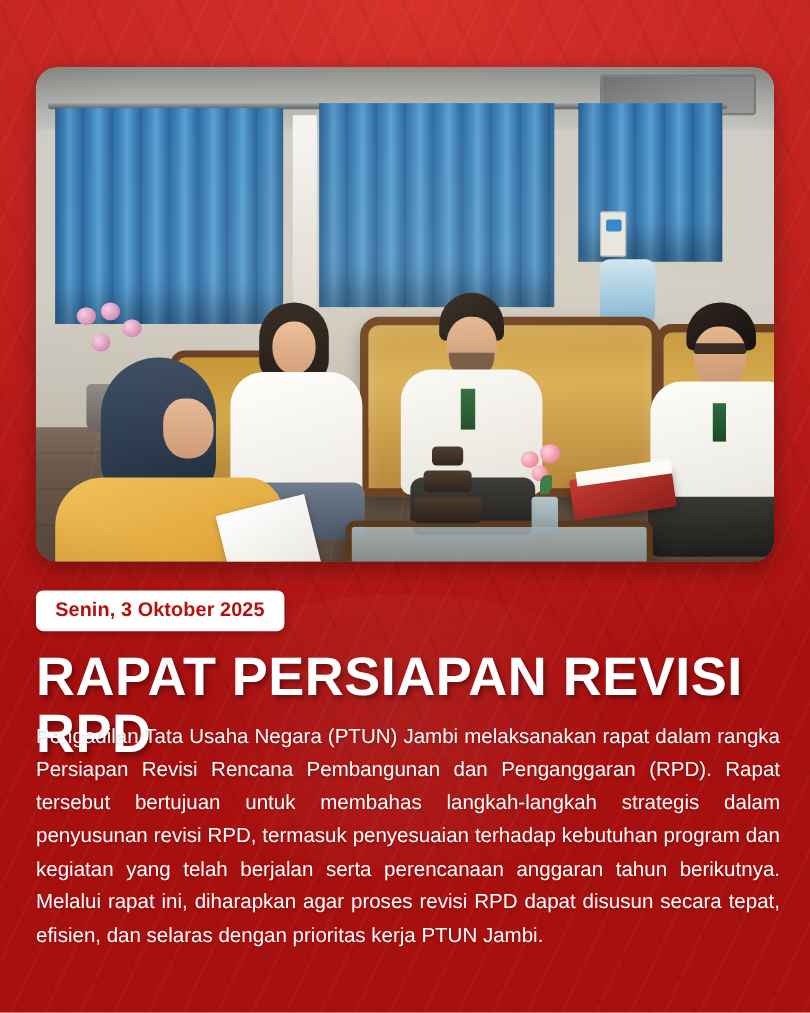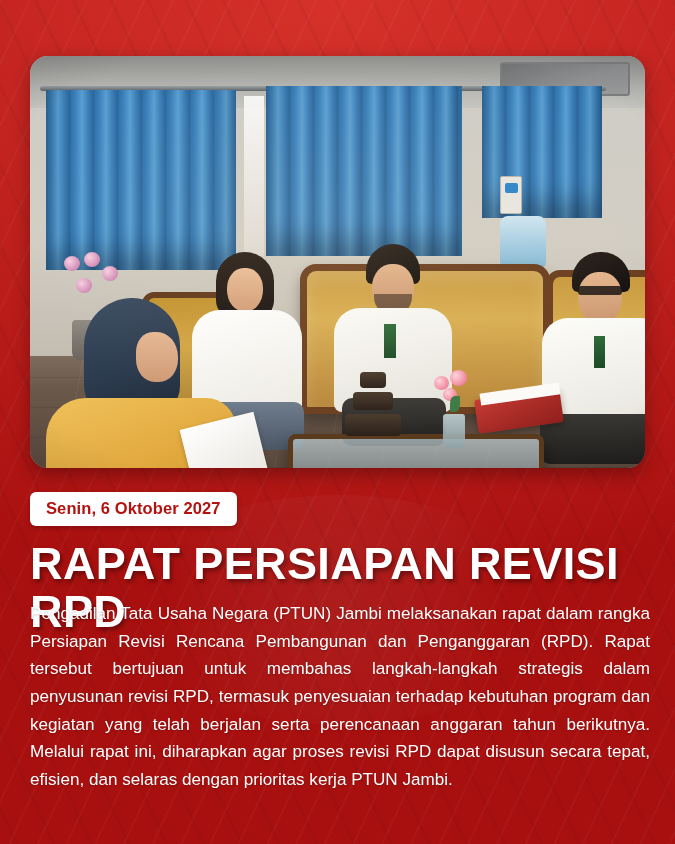--- a/index.html
+++ b/index.html
@@ -498,19 +498,19 @@
         <div class="face"></div>
         <div class="torso"></div>
         <div class="paper-tab"></div>
         <div class="paper"></div>
       </div>
 
       <div class="photo-grade"></div>
     </div>
   </div>
 
-  <div class="date-chip">Senin, 6 Oktober 2027</div>
+  <div class="date-chip">Senin, 3 Oktober 2025</div>
 
   <div class="headline">RAPAT PERSIAPAN REVISI RPD</div>
 
   <div class="body-copy">Pengadilan Tata Usaha Negara (PTUN) Jambi melaksanakan rapat dalam rangka Persiapan Revisi Rencana Pembangunan dan Penganggaran (RPD). Rapat tersebut bertujuan untuk membahas langkah-langkah strategis dalam penyusunan revisi RPD, termasuk penyesuaian terhadap kebutuhan program dan kegiatan yang telah berjalan serta perencanaan anggaran tahun berikutnya. Melalui rapat ini, diharapkan agar proses revisi RPD dapat disusun secara tepat, efisien, dan selaras dengan prioritas kerja PTUN Jambi.</div>
 
 </div>
 
 </body></html>

